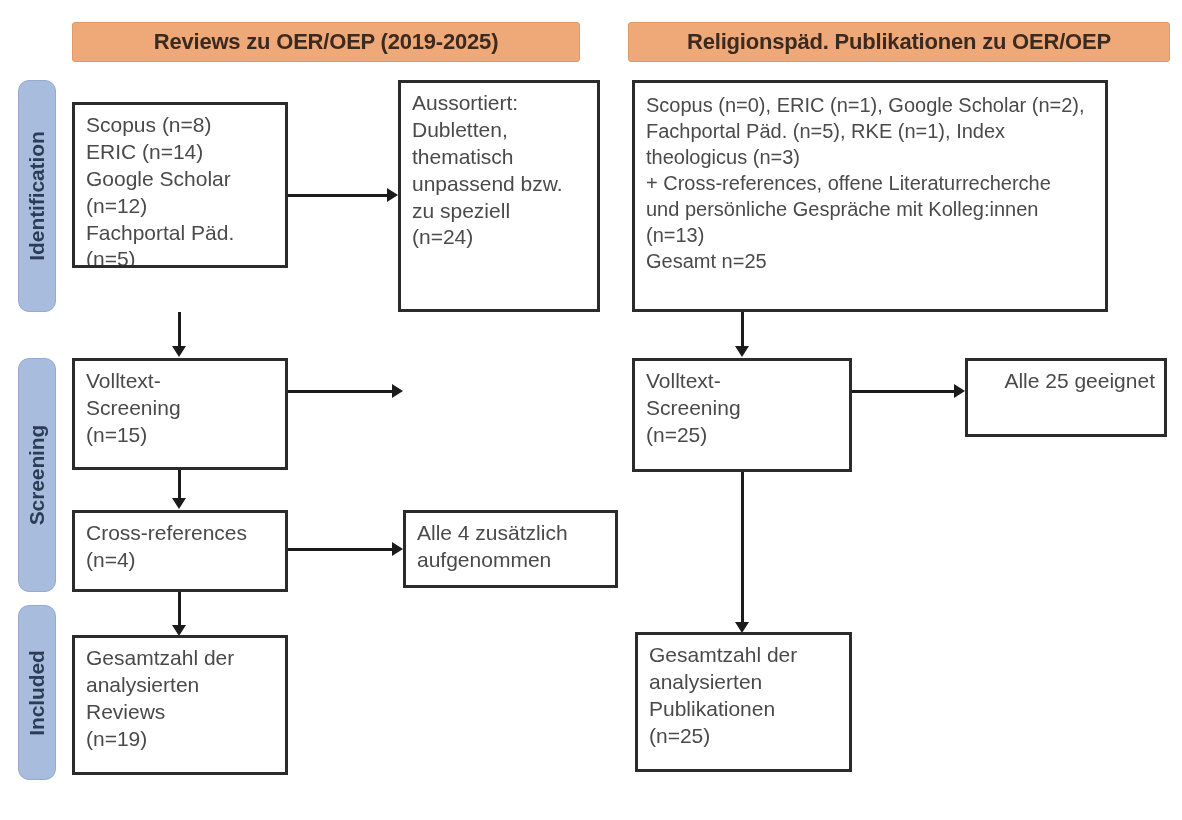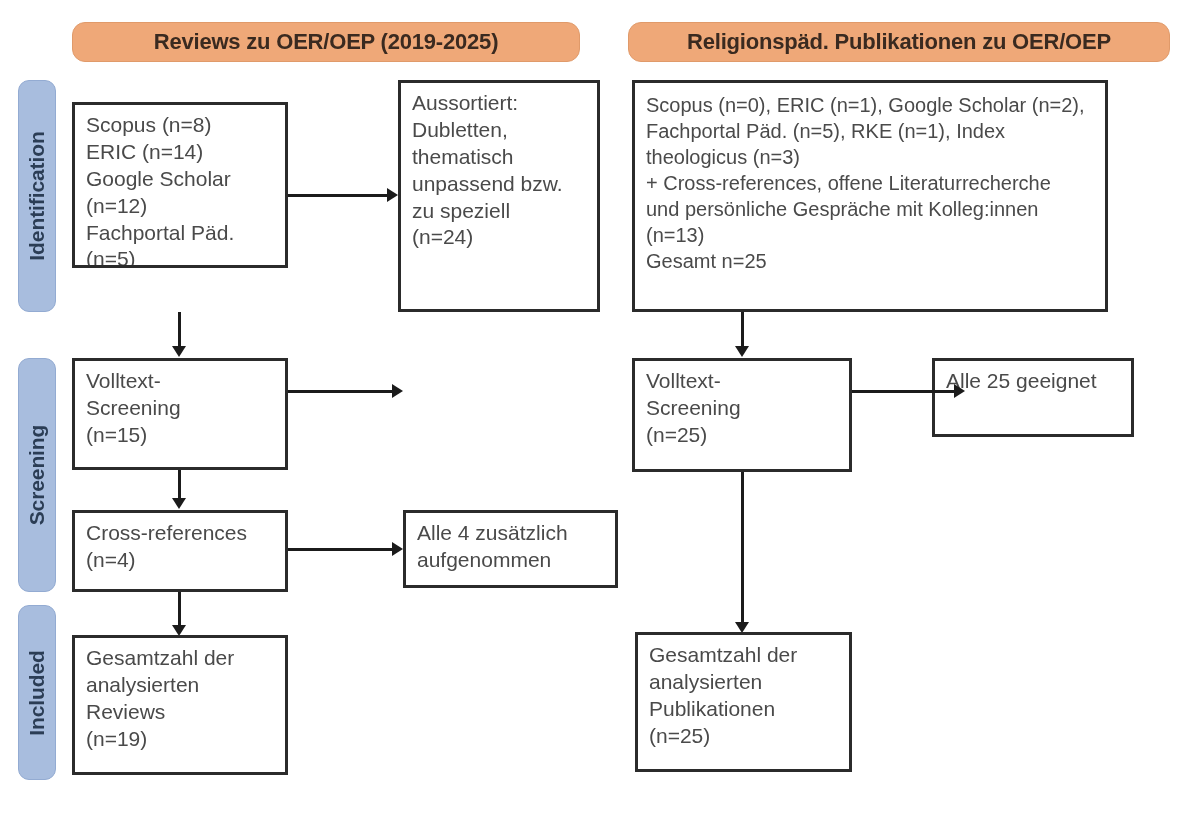--- a/index.html
+++ b/index.html
@@ -16,21 +16,21 @@
     height: 820px;
     background: #ffffff;
     overflow: hidden;
   }
 
   
   .col-header {
     position: absolute;
     background: #EFA878;
     border: 1px solid #E09A6A;
-    border-radius: 13px;
+    border-radius: 3px;
     color: #3a2a20;
     font-weight: bold;
     font-size: 22px;
     letter-spacing: -0.2px;
     display: flex;
     align-items: center;
     justify-content: center;
     text-align: center;
     box-sizing: border-box;
     white-space: nowrap;
@@ -177,21 +177,21 @@
 (n=13)
 Gesamt n=25</div>
 
   <div class="line-v" style="left:741px; top:312px; height:34px;"></div>
   <div class="arrow-down" style="left:735px; top:346px;"></div>
 
   <div class="box" style="left:632px; top:358px; width:220px; height:114px;">Volltext-
 Screening
 (n=25)</div>
 
-  <div class="box" style="left:932px; top:358px; width:202px; height:79px;">Alle 25 geeignet</div>
+  <div class="box" style="left:965px; top:358px; width:202px; height:79px;text-align:right;">Alle 25 geeignet</div>
 
   <div class="line-h" style="left:852px; top:390px; width:102px;"></div>
   <div class="arrow-right" style="left:954px; top:384px;"></div>
 
   <div class="line-v" style="left:741px; top:472px; height:150px;"></div>
   <div class="arrow-down" style="left:735px; top:622px;"></div>
 
   <div class="box" style="left:635px; top:632px; width:217px; height:140px;">Gesamtzahl der
 analysierten
 Publikationen

